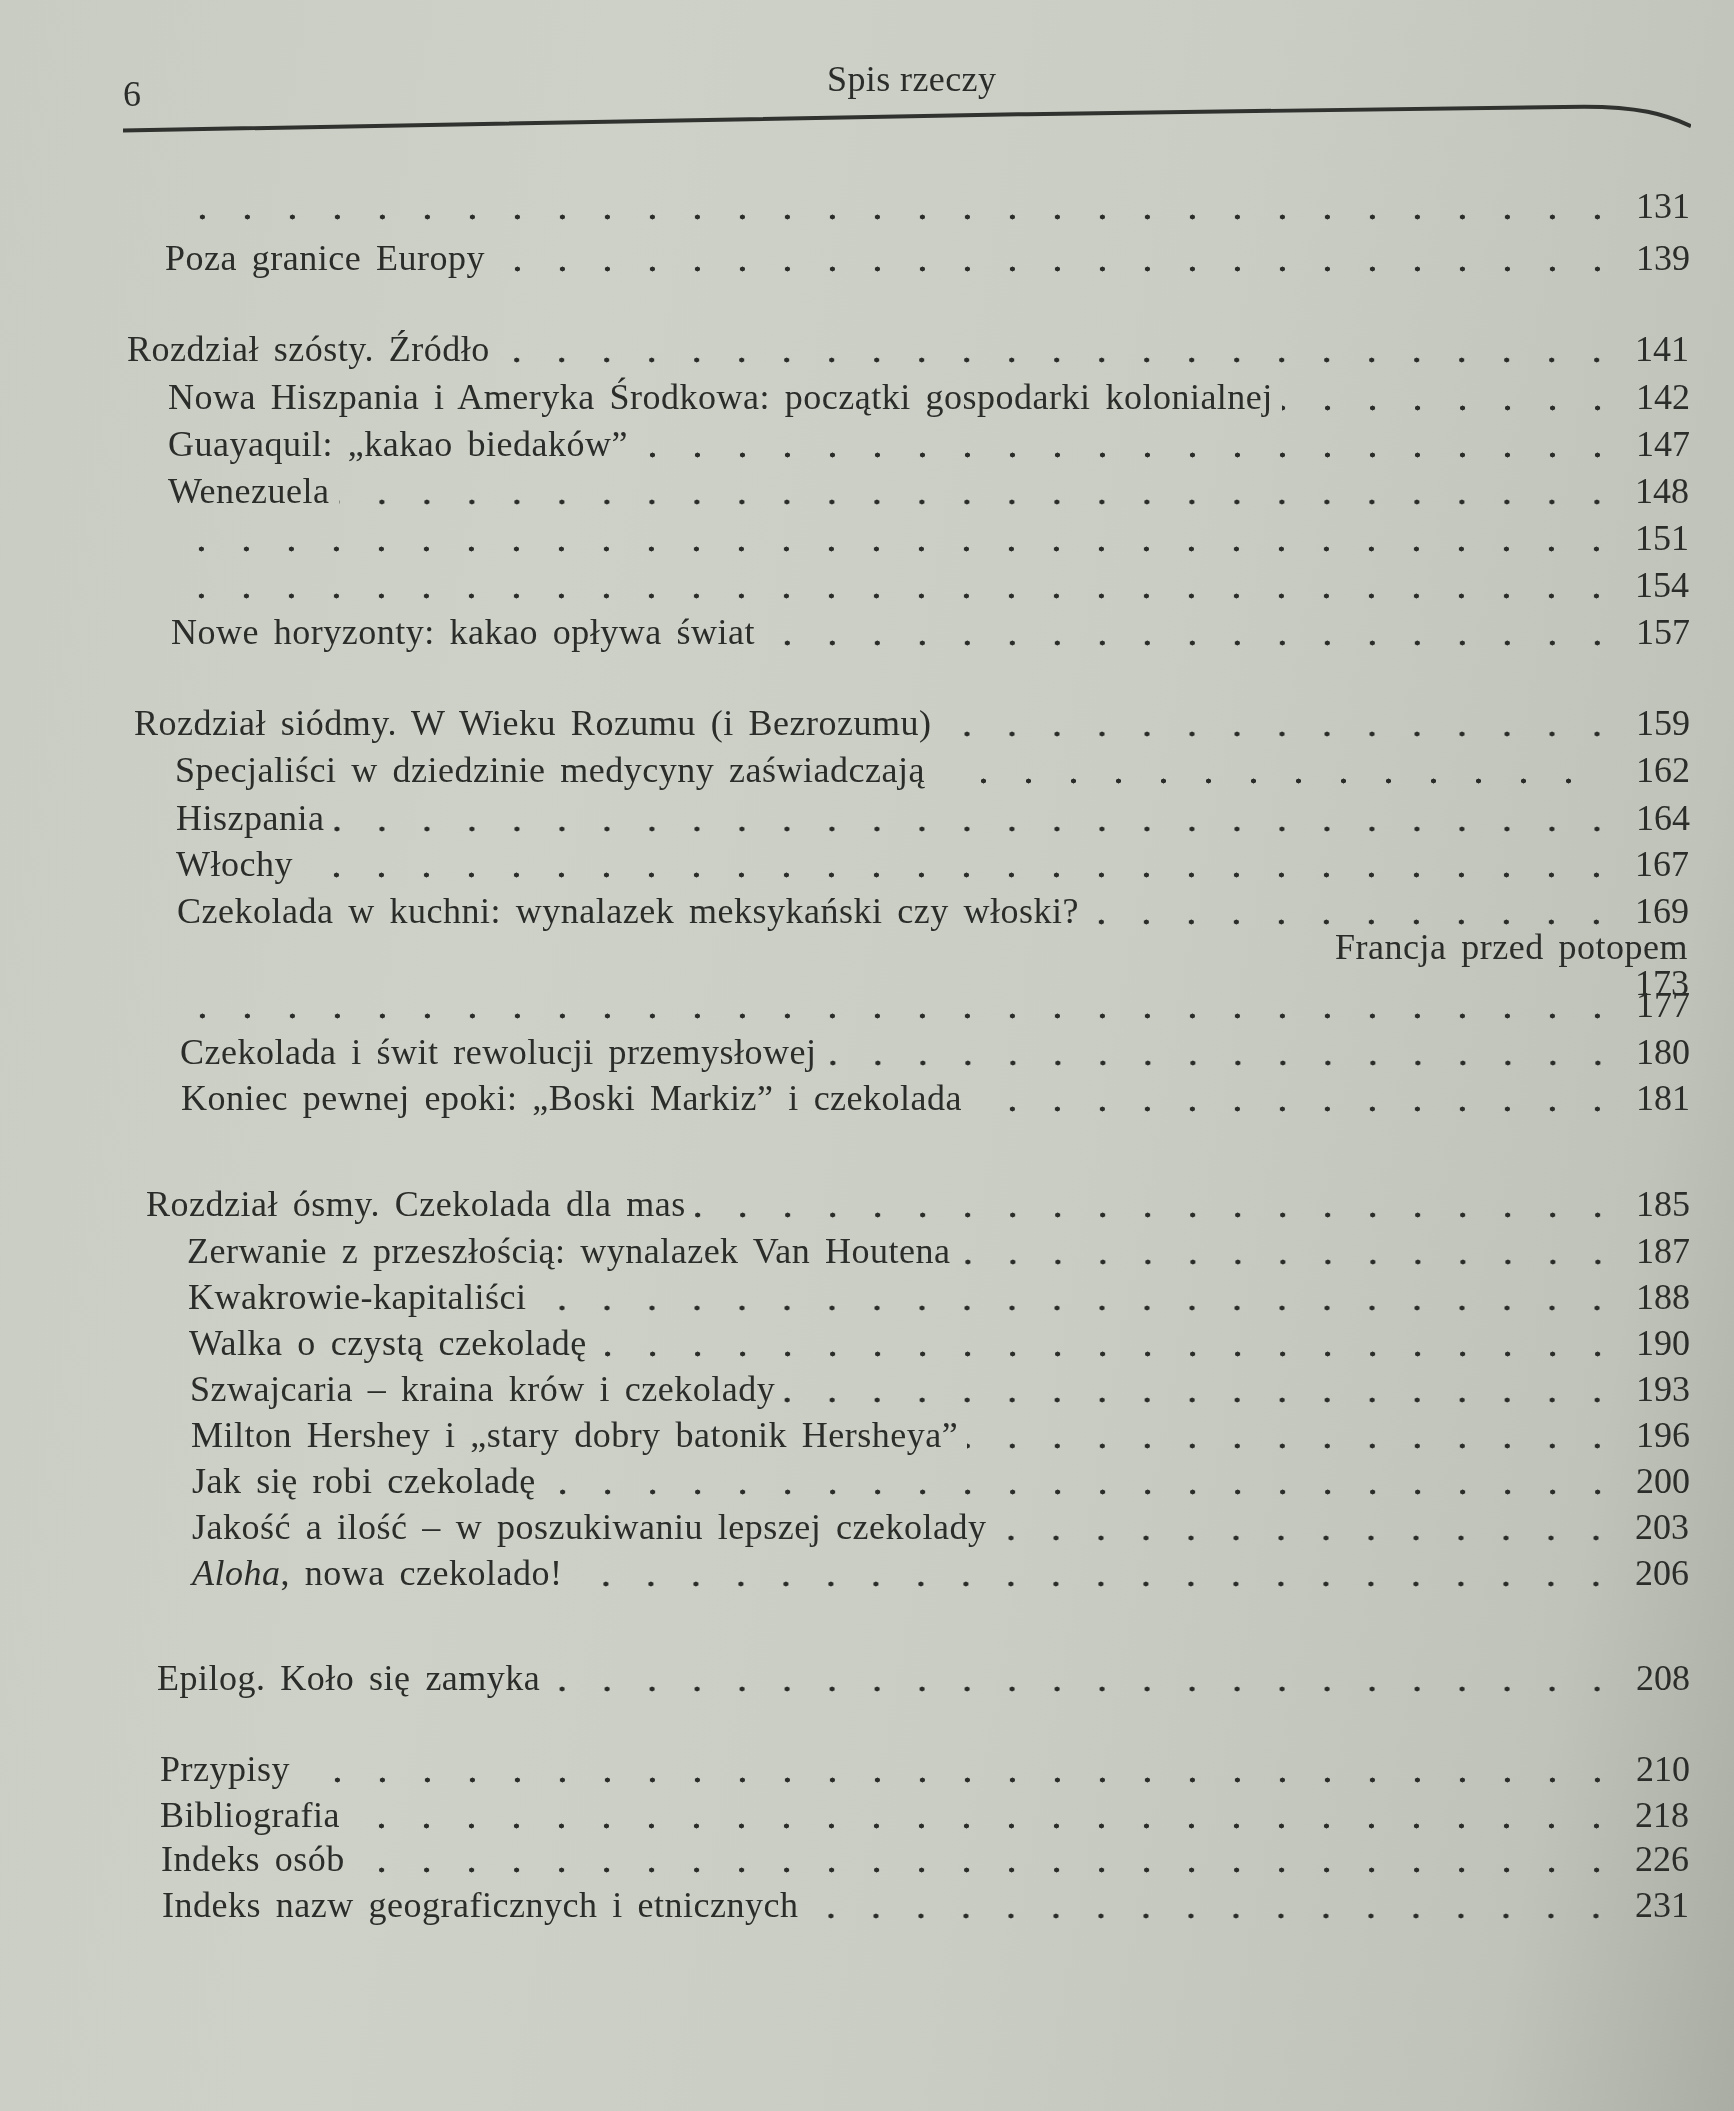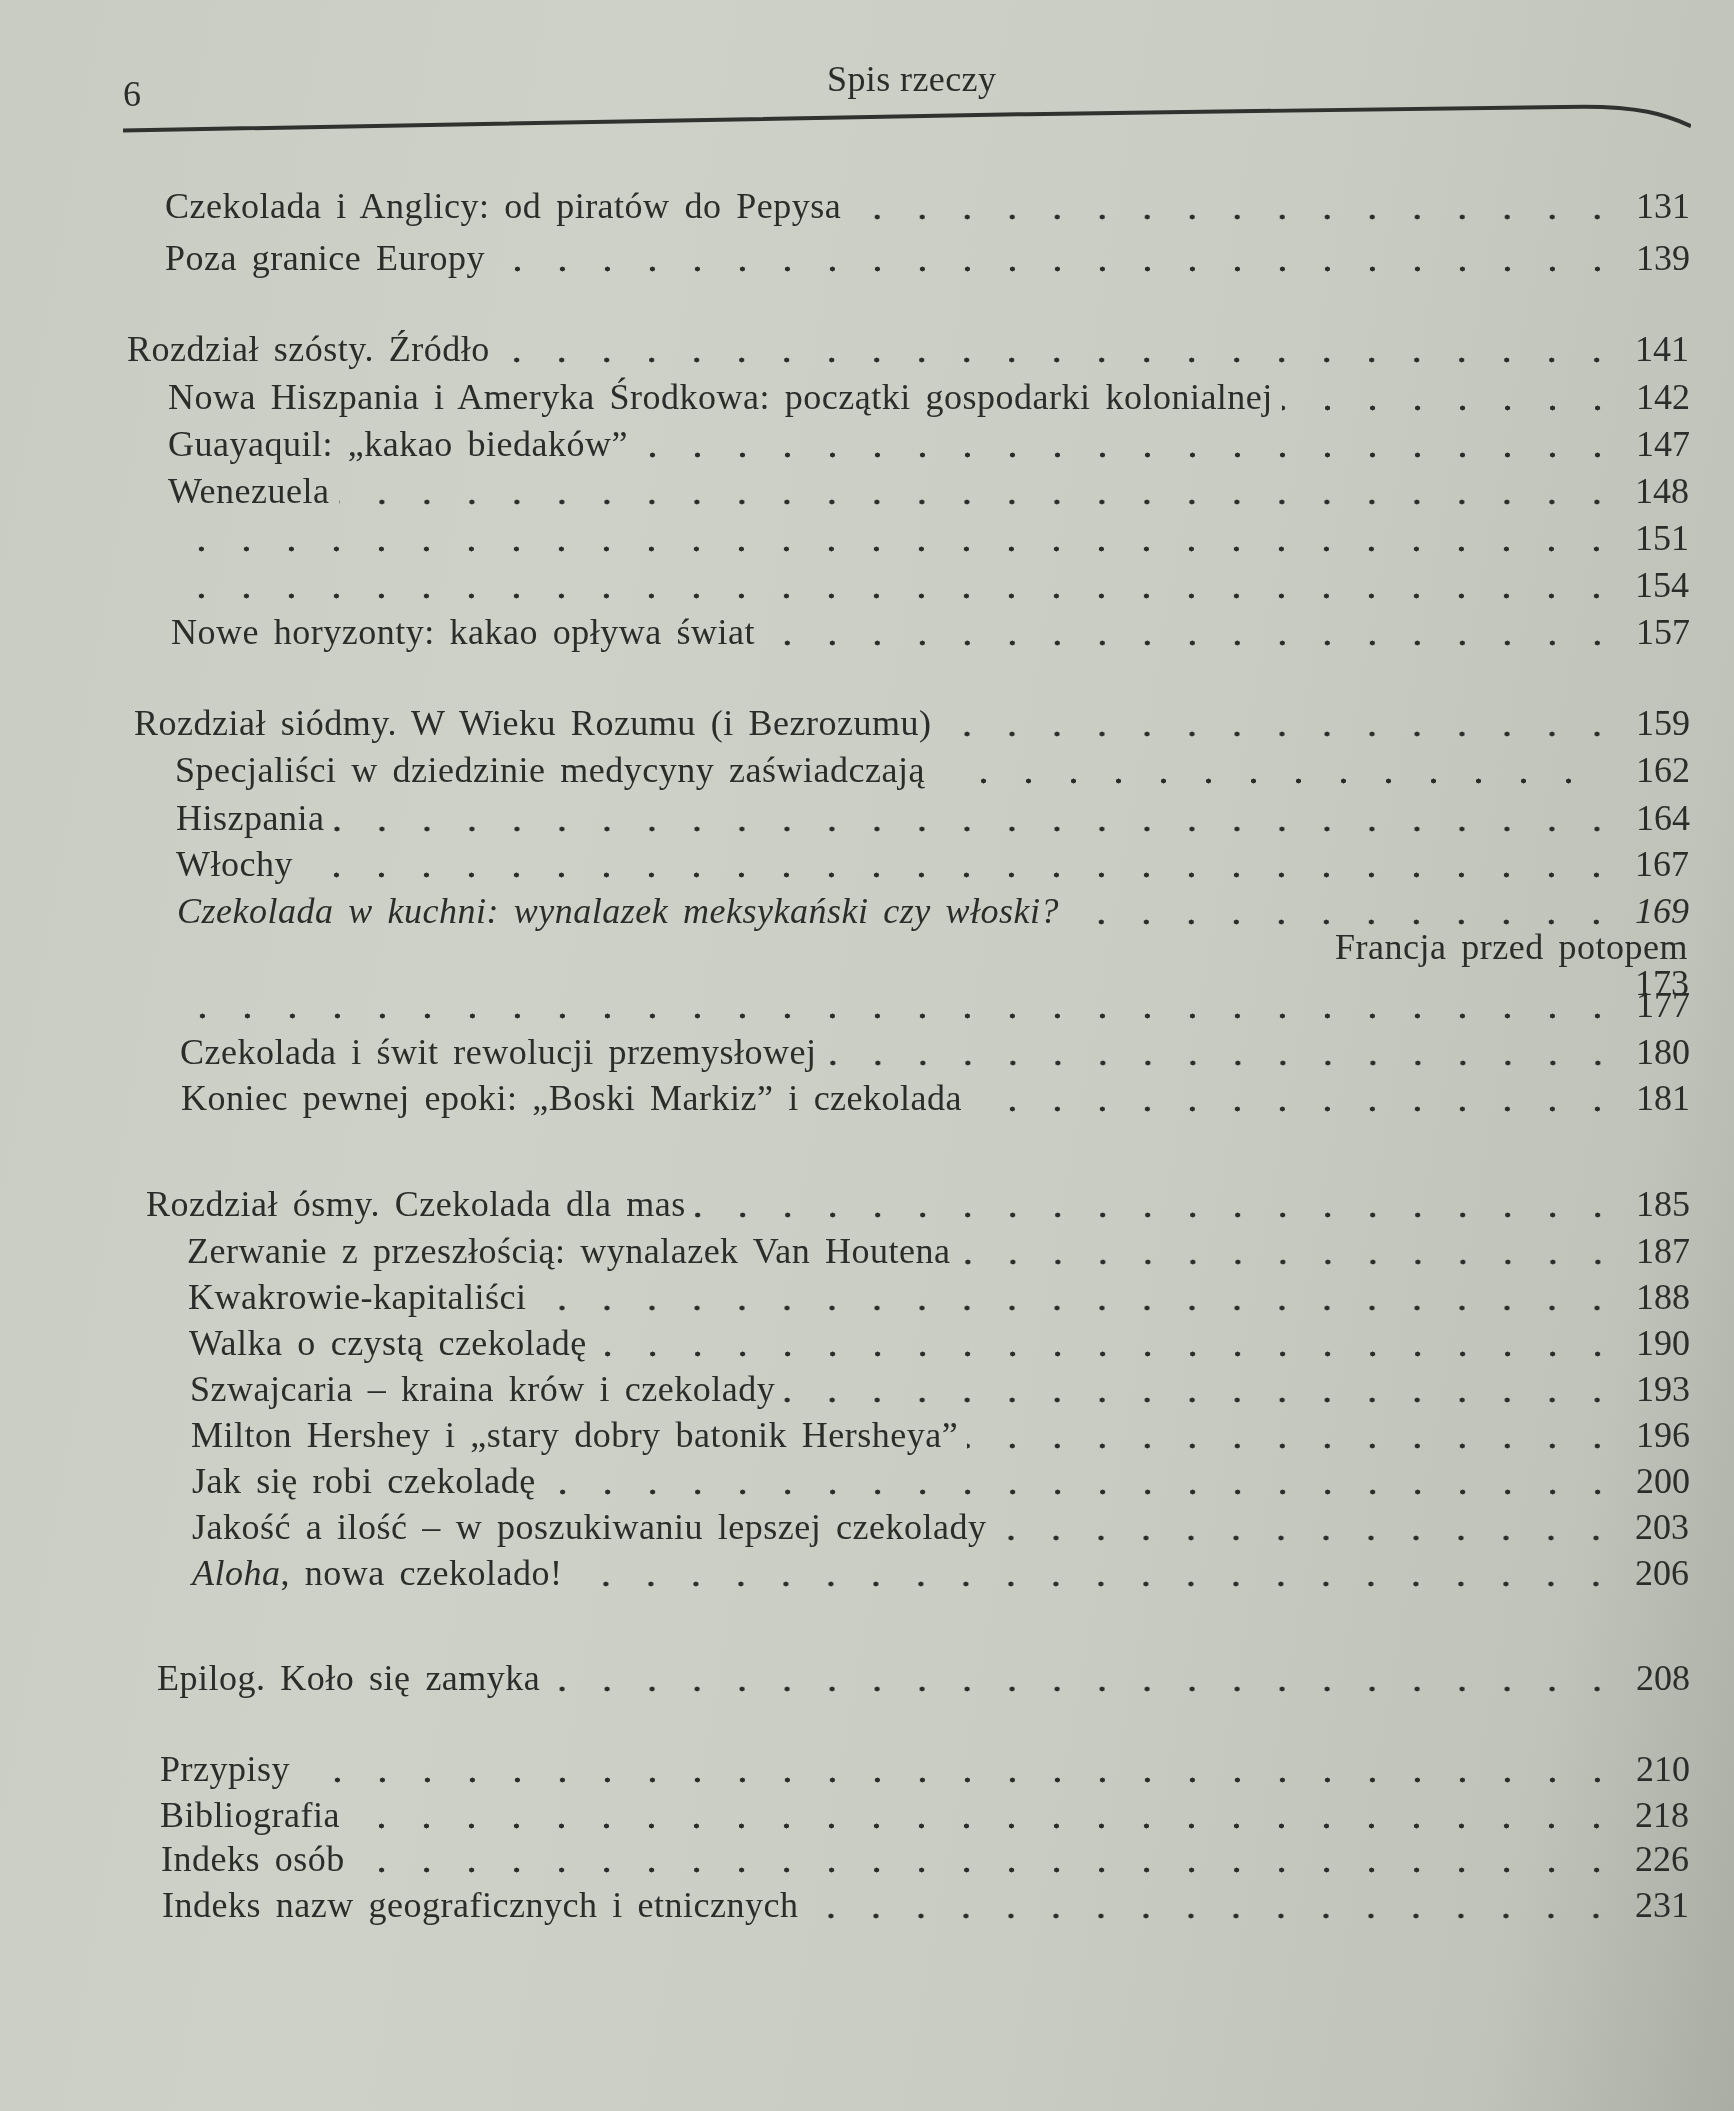--- a/index.html
+++ b/index.html
@@ -93,21 +93,20 @@
     <span class="running-title">Spis rzeczy</span>
   </div>
 
   <svg class="header-rule" viewBox="0 0 1760 60" preserveAspectRatio="none">
     <path d="M0 47 C 500 40, 1100 24, 1640 20 C 1700 20, 1730 28, 1760 42" stroke="#2f322e" stroke-width="4.5" fill="none"></path>
   </svg>
 
   <div class="toc">
 
     <div class="toc-row" style="left:165px; top:178px; width:1524px;">
-      <span class="toc-title">Czekolada i Anglicy: od piratów do Pepysa</span>
       <span class="toc-leader"></span>
       <span class="toc-page">131</span>
     </div>
     <div class="toc-row" style="left:165px; top:230px; width:1524px;">
       <span class="toc-title">Poza granice Europy</span>
       <span class="toc-leader"></span>
       <span class="toc-page">139</span>
     </div>
 
     <div class="toc-row" style="left:127px; top:321px; width:1561px;">
@@ -157,21 +156,21 @@
     <div class="toc-row" style="left:176px; top:790px; width:1513px;">
       <span class="toc-title">Hiszpania</span>
       <span class="toc-leader"></span>
       <span class="toc-page">164</span>
     </div>
     <div class="toc-row" style="left:176px; top:836px; width:1512px;">
       <span class="toc-title">Włochy</span>
       <span class="toc-leader"></span>
       <span class="toc-page">167</span>
     </div>
-    <div class="toc-row" style="left:177px; top:883px; width:1511px;font-style:italic;">
+    <div class="toc-row" style="left:177px; top:883px; width:1511px;">
       <span class="toc-title">Czekolada w kuchni: wynalazek meksykański czy włoski?</span>
       <span class="toc-leader"></span>
       <span class="toc-page">169</span>
     </div>
     <div class="toc-row" style="left:178px; top:929px; width:1510px;flex-direction:column;">
       <span class="toc-title">Francja przed potopem</span>
       <span class="toc-leader"></span>
       <span class="toc-page">173</span>
     </div>
     <div class="toc-row" style="left:179px; top:977px; width:1510px;">

